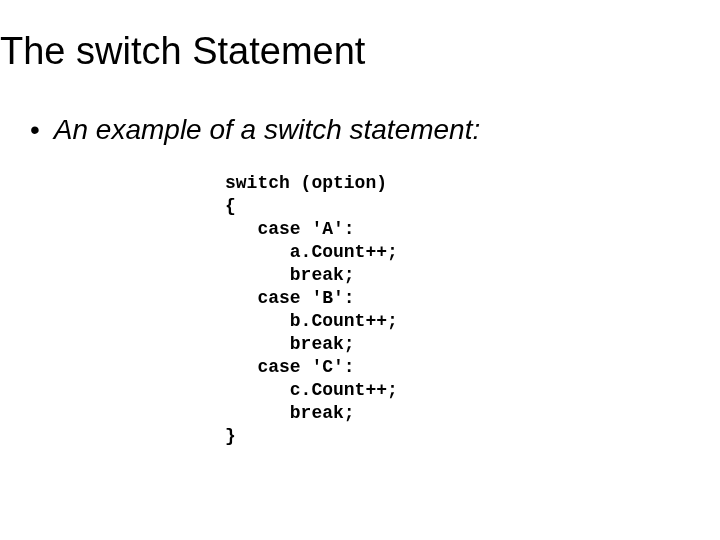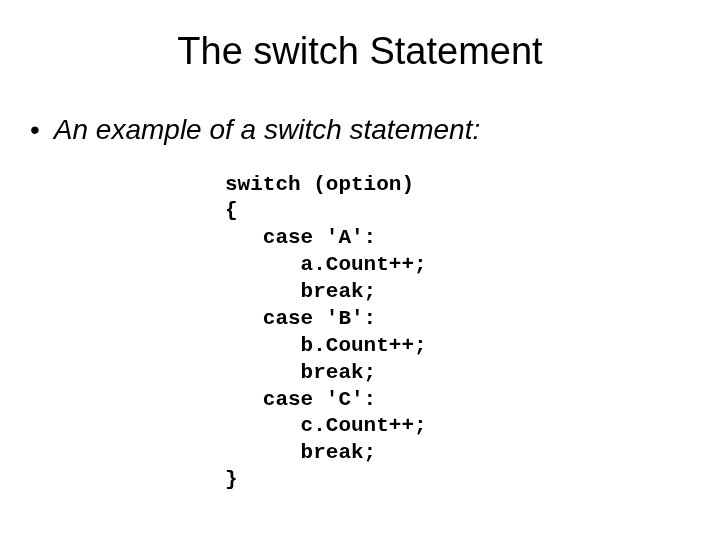--- a/index.html
+++ b/index.html
@@ -11,42 +11,41 @@
       width: 720px;
       height: 540px;
       background: #ffffff;
       font-family: Arial, Helvetica, sans-serif;
       color: #000000;
       padding-top: 30px;
     }
     .title {
       font-size: 38px;
       font-weight: normal;
-      text-align: center;
       margin-bottom: 40px;
     }
     .bullet-row {
       display: flex;
       align-items: flex-start;
       padding-left: 30px;
       margin-bottom: 25px;
     }
     .bullet-dot {
       font-size: 28px;
       line-height: 1.2;
       margin-right: 14px;
     }
     .bullet-text {
       font-size: 28px;
       line-height: 1.2;
       font-style: italic;
     }
     .code-block {
       font-family: "Courier New", Courier, monospace;
-      font-size: 21px;
+      font-size: 18px;
       font-weight: bold;
       line-height: 1.28;
       white-space: pre;
       margin-left: 225px;
     }
   </style>
 </head>
 <body>
 
 <h1 class="title">The switch Statement</h1>

